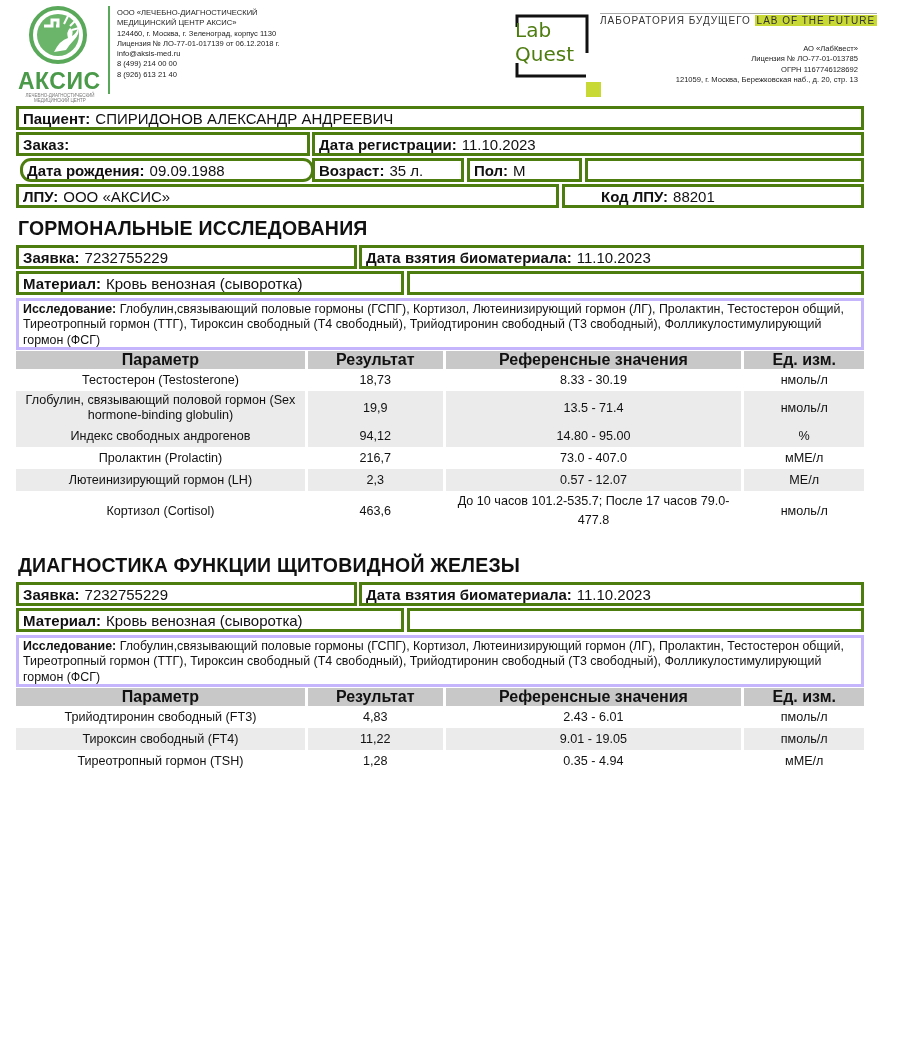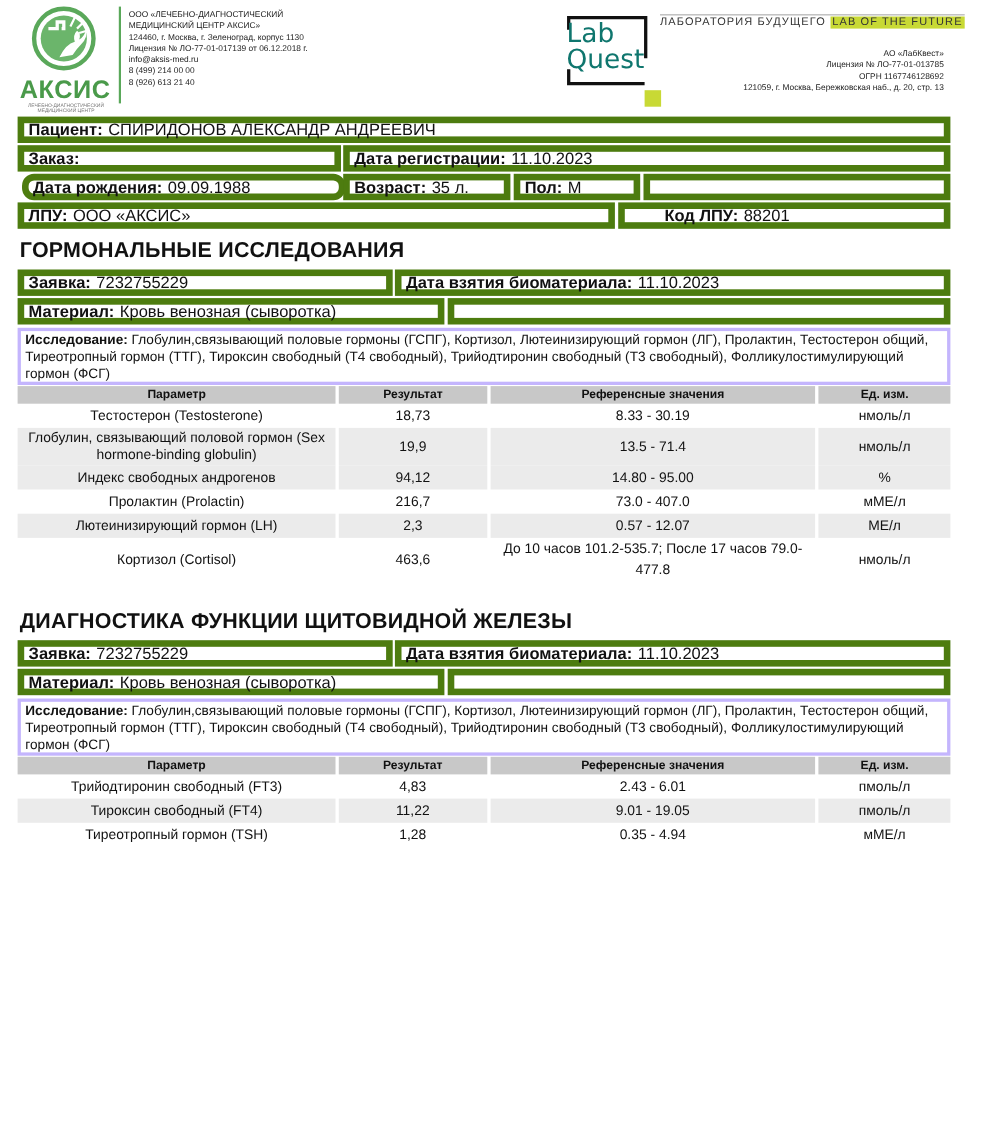--- a/index.html
+++ b/index.html
@@ -8,28 +8,28 @@
   
   .axis-logo { left:14px; top:4px; width:90px; height:100px; }
   .axis-divider { left:108px; top:6px; width:2px; height:88px; background:#5aa85a; }
   .axis-info { left:117px; top:8px; font-size:7.6px; line-height:10.3px; color:#222; }
   .lq-logo { left:514px; top:13px; width:76px; height:66px; }
   .lq-sq { left:586px; top:82px; width:15px; height:15px; background:#c8d935; }
   .lq-tagline { left:600px; top:13px; font-size:10px; letter-spacing:1px; color:#333; border-top:1px solid #aaa; padding-top:1px; white-space:nowrap; }
   .lq-tagline .hl { background:#c8d935; padding:0 2px; }
   .lq-info { right:42px; top:44px; font-size:7.6px; line-height:10.3px; text-align:right; color:#222; }
   
-  .box { position:absolute; border:6px solid #4d7c0f; box-sizing:border-box; font-size:15px; padding:0 4px; display:flex; align-items:center; white-space:nowrap; }
+  .box { position:absolute; border:3px solid #4d7c0f; box-sizing:border-box; font-size:15px; padding:0 4px; display:flex; align-items:center; white-space:nowrap; }
   .box b { font-weight:bold; margin-right:5px; }
   .sect-title { position:absolute; left:18px; font-size:19.5px; font-weight:bold; letter-spacing:0.2px; }
   .study { position:absolute; left:16px; width:848px; border:3px solid #c4b5fd; box-sizing:border-box; font-size:12.4px; line-height:15.3px; padding:1px 4px; }
   .study b { font-weight:bold; }
   table.res { position:absolute; left:16px; width:848px; border-collapse:separate; border-spacing:3px 0; font-size:12.6px; }
   table.res { margin-left:-3px; width:854px; }
-  table.res th { background:#c8c8c8; font-weight:bold; height:16px; padding:0; font-size:11px; }
+  table.res th { background:#c8c8c8; font-weight:bold; height:16px; padding:0; font-size:16px; }
   table.res td { padding:0 3px; }
   table.res tr.alt td { background:#ebebeb; }
   table.res td.c { text-align:center; }
   table.res td.p { text-align:center; }
 </style>
 </head>
 <body>
 
 <div class="abs axis-logo">
   <svg width="90" height="100" viewBox="0 0 90 100">
@@ -54,21 +54,21 @@
   <div>info@aksis-med.ru</div>
   <div>8 (499) 214 00 00</div>
   <div>8 (926) 613 21 40</div>
 </div>
 
 <div class="abs lq-logo">
   <svg width="76" height="66" viewBox="0 0 76 66" class="abs" style="left:0;top:0">
     <path d="M3 14 V3 H73 V40" fill="none" stroke="#111" stroke-width="3"></path>
     <path d="M3 50 V63 H72" fill="none" stroke="#111" stroke-width="3"></path>
   </svg>
-  <div class="abs" style="left:1px;top:5px;font-size:24px;line-height:24px;color:#0f766e;font-family:'DejaVu Sans',sans-serif;">
+  <div class="abs" style="left:1px;top:5px;font-size:20px;line-height:24px;color:#4d7c0f;font-family:'DejaVu Sans',sans-serif;">
     <div>Lab</div>
     <div>Quest</div>
   </div>
 </div>
 <div class="abs lq-sq"></div>
 <div class="abs lq-tagline">
   <span>ЛАБОРАТОРИЯ БУДУЩЕГО</span>
   <span class="hl">LAB OF THE FUTURE</span>
 </div>
 <div class="abs lq-info">

